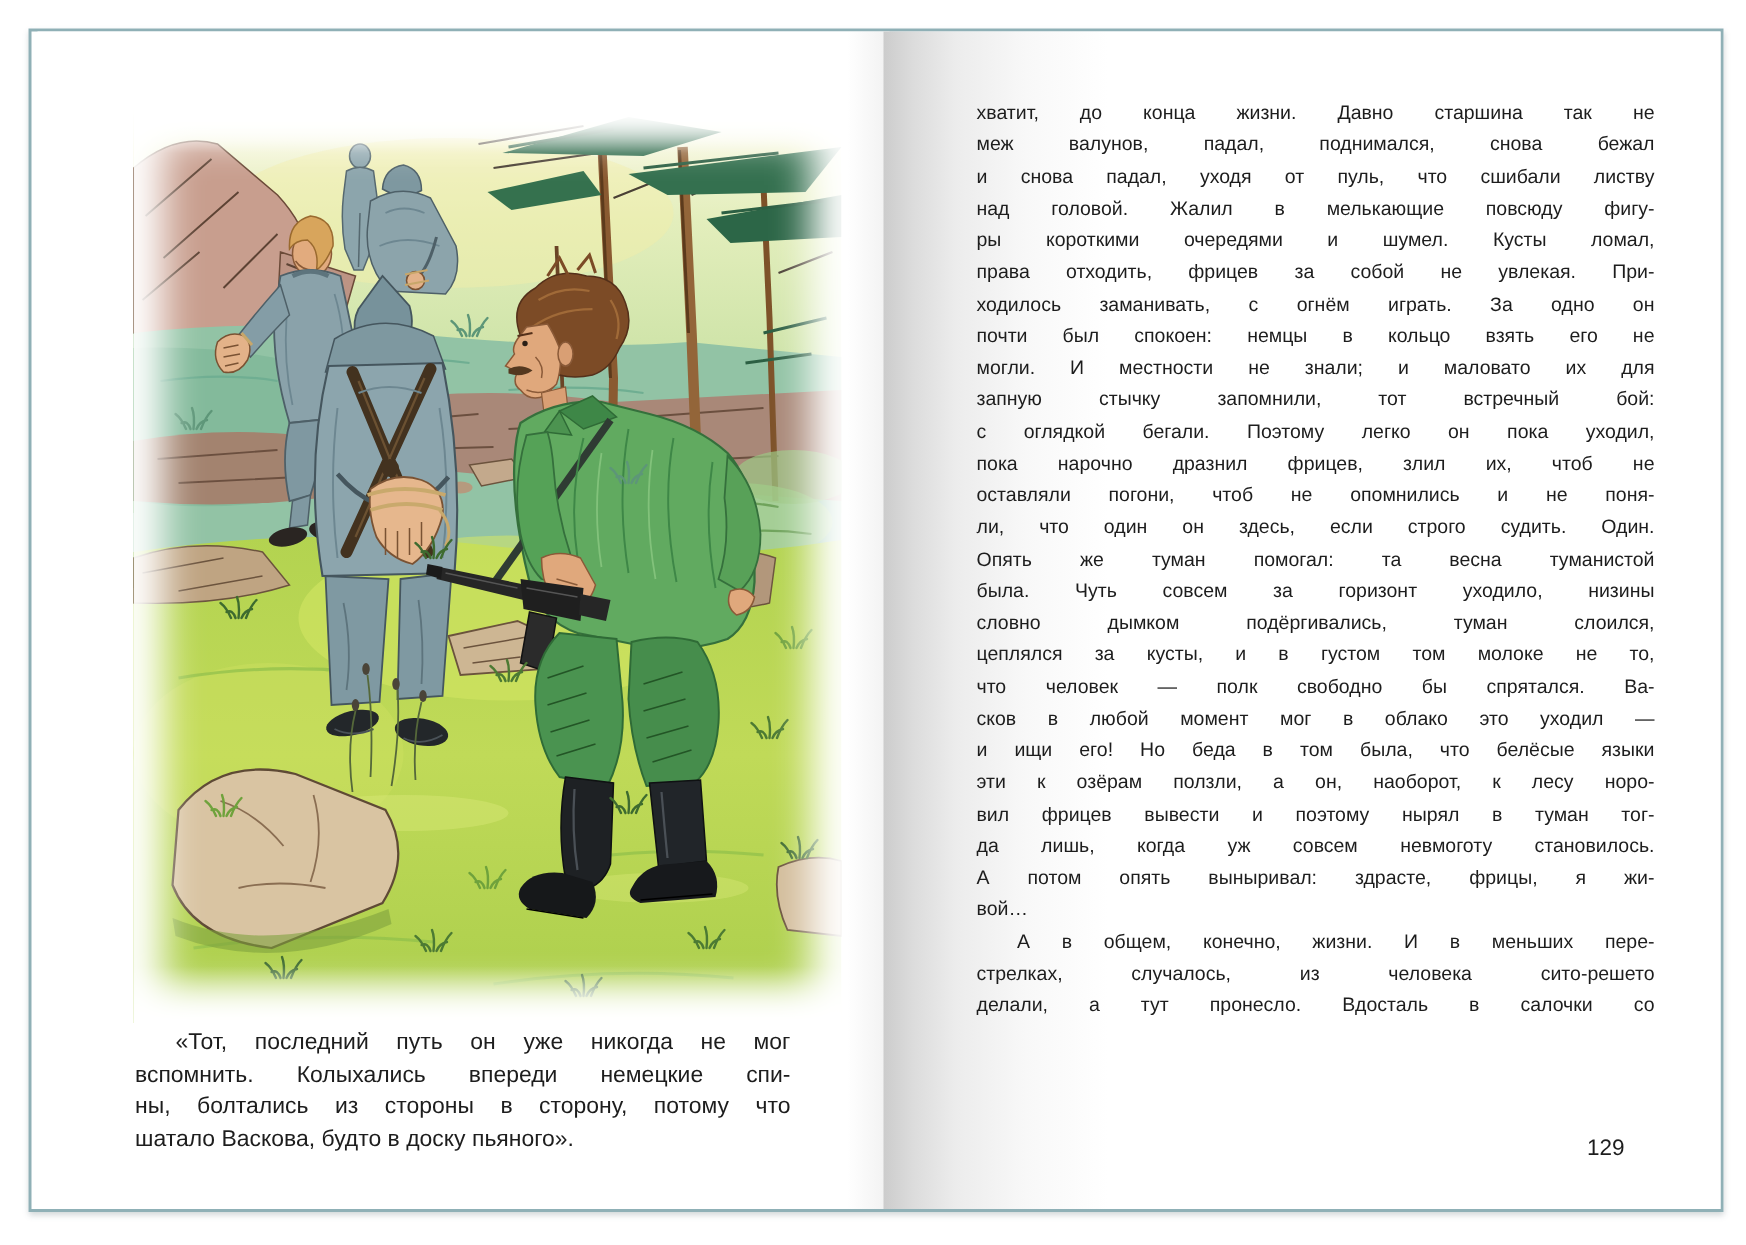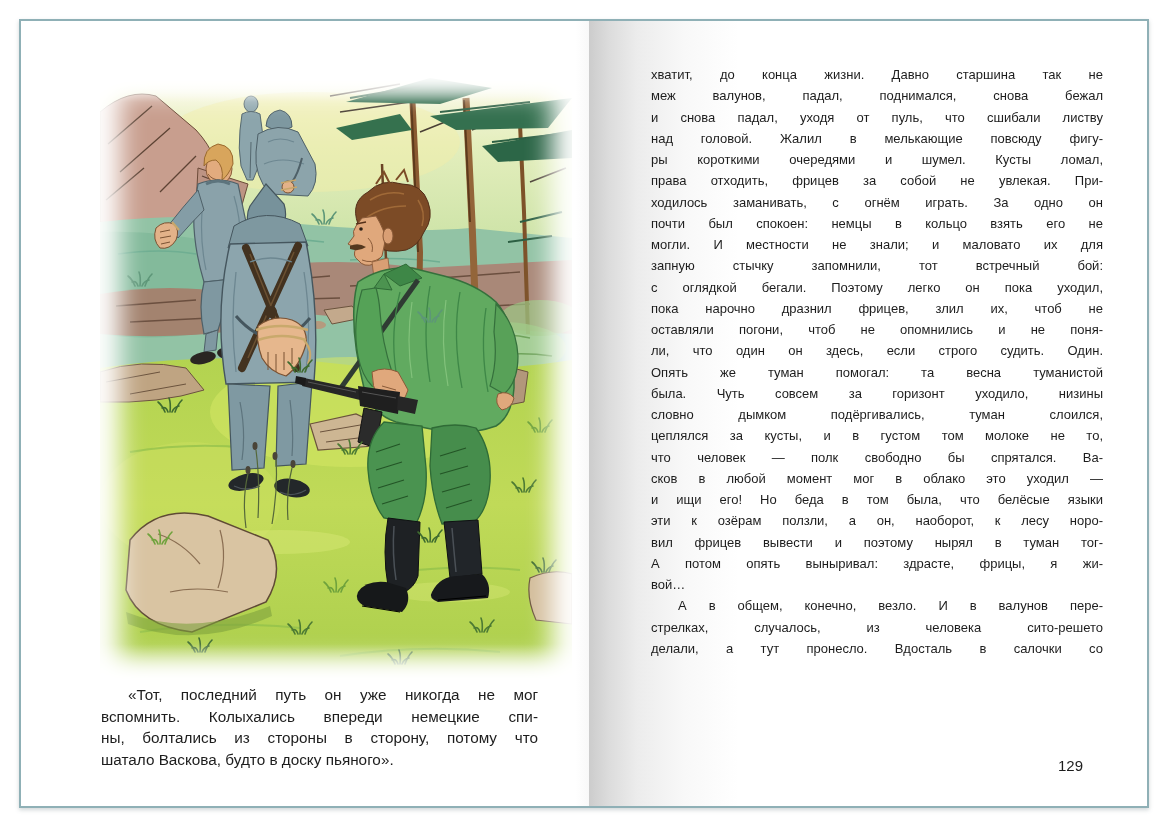--- a/index.html
+++ b/index.html
@@ -7,21 +7,21 @@
     --c-text:#1d1d1d;
     --c-paper:#ffffff;
   }
   html,body{margin:0;padding:0;background:#fff;}
   body{width:1164px;height:830px;position:relative;overflow:hidden;
        font-family:"Liberation Sans",sans-serif;color:var(--c-text);}
   .spread{position:absolute;left:19px;top:19px;width:1130px;height:789px;
           box-sizing:border-box;border:2px solid var(--c-border);
           background:var(--c-paper);box-shadow:0 2px 4px rgba(90,110,115,.28);}
   .page{position:absolute;top:0;height:100%;}
-  .page-left{left:15px;width:568px;
+  .page-left{left:4px;width:568px;
      background:linear-gradient(to right,#ffffff 0 95%,#f1f1f1 100%);}
   .page-right{left:568px;width:558px;
      background:linear-gradient(to right,#cccccc 0px,#dcdcdc 20px,#ececec 48px,#f8f8f8 95px,#ffffff 150px);}
   .illustration{position:absolute;left:64px;top:51px;width:472px;height:610px;}
   .illustration svg{display:block;width:100%;height:100%;}
   .illustration::after{content:"";position:absolute;inset:0;
      box-shadow:inset 0 0 26px 20px #fff;pointer-events:none;}
   .caption{position:absolute;left:65px;top:663px;width:437px;
      font-size:15.3px;line-height:21.5px;}
   .body-text{position:absolute;left:630px;top:43px;width:452px;
@@ -280,21 +280,22 @@
       <div class="text-line">ли, что один он здесь, если строго судить. Один.</div>
       <div class="text-line">Опять же туман помогал: та весна туманистой</div>
       <div class="text-line">была. Чуть совсем за горизонт уходило, низины</div>
       <div class="text-line">словно дымком подёргивались, туман слоился,</div>
       <div class="text-line">цеплялся за кусты, и в густом том молоке не то,</div>
       <div class="text-line">что человек — полк свободно бы спрятался. Ва-</div>
       <div class="text-line">сков в любой момент мог в облако это уходил —</div>
       <div class="text-line">и ищи его! Но беда в том была, что белёсые языки</div>
       <div class="text-line">эти к озёрам ползли, а он, наоборот, к лесу норо-</div>
       <div class="text-line">вил фрицев вывести и поэтому нырял в туман тог-</div>
+      <div class="text-line">да лишь, когда уж совсем невмоготу становилось.</div>
       <div class="text-line">А потом опять выныривал: здрасте, фрицы, я жи-</div>
       <div class="text-line line-end">вой…</div>
-      <div class="text-line line-indent">А в общем, конечно, везло. И в валунов пере-</div>
+      <div class="text-line line-indent">А в общем, конечно, жизни. И в меньших пере-</div>
       <div class="text-line">стрелках, случалось, из человека сито-решето</div>
       <div class="text-line">делали, а тут пронесло. Вдосталь в салочки со</div>
     </div>
   <div class="page-number">129</div>
 
 </div>
 
 </body></html>

